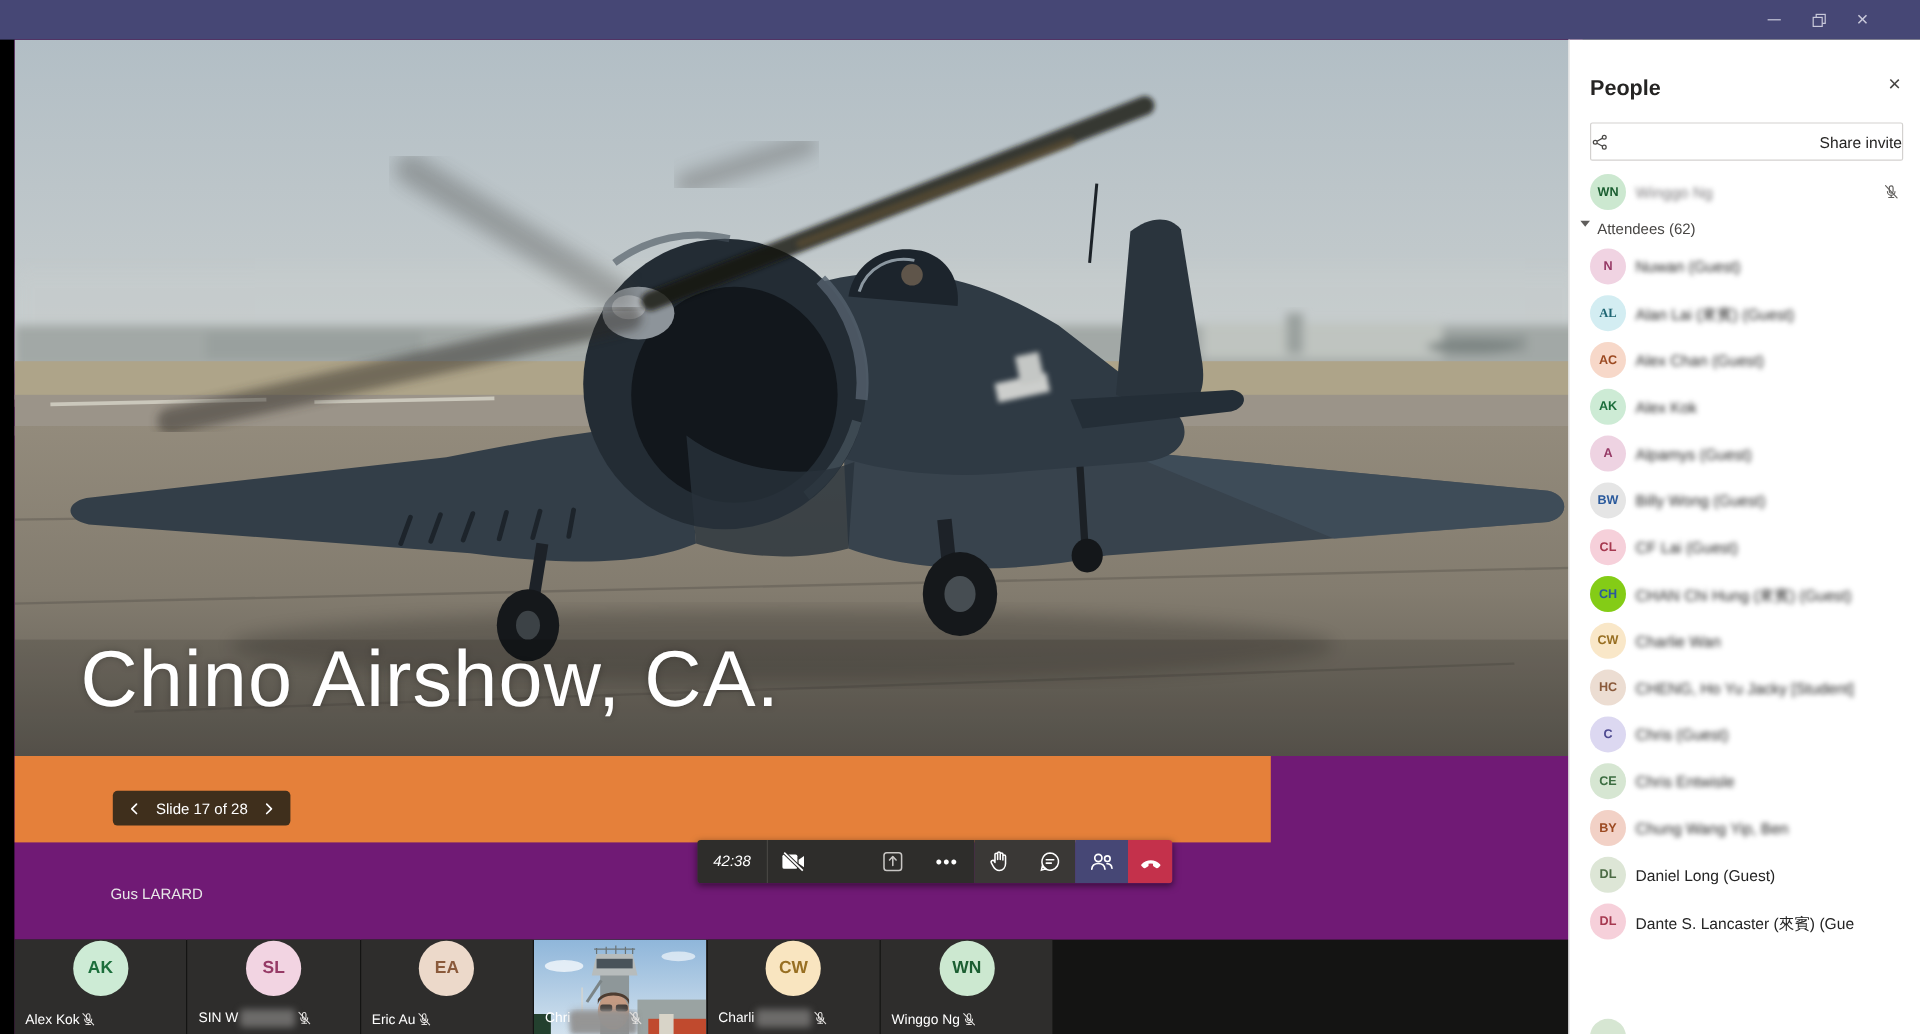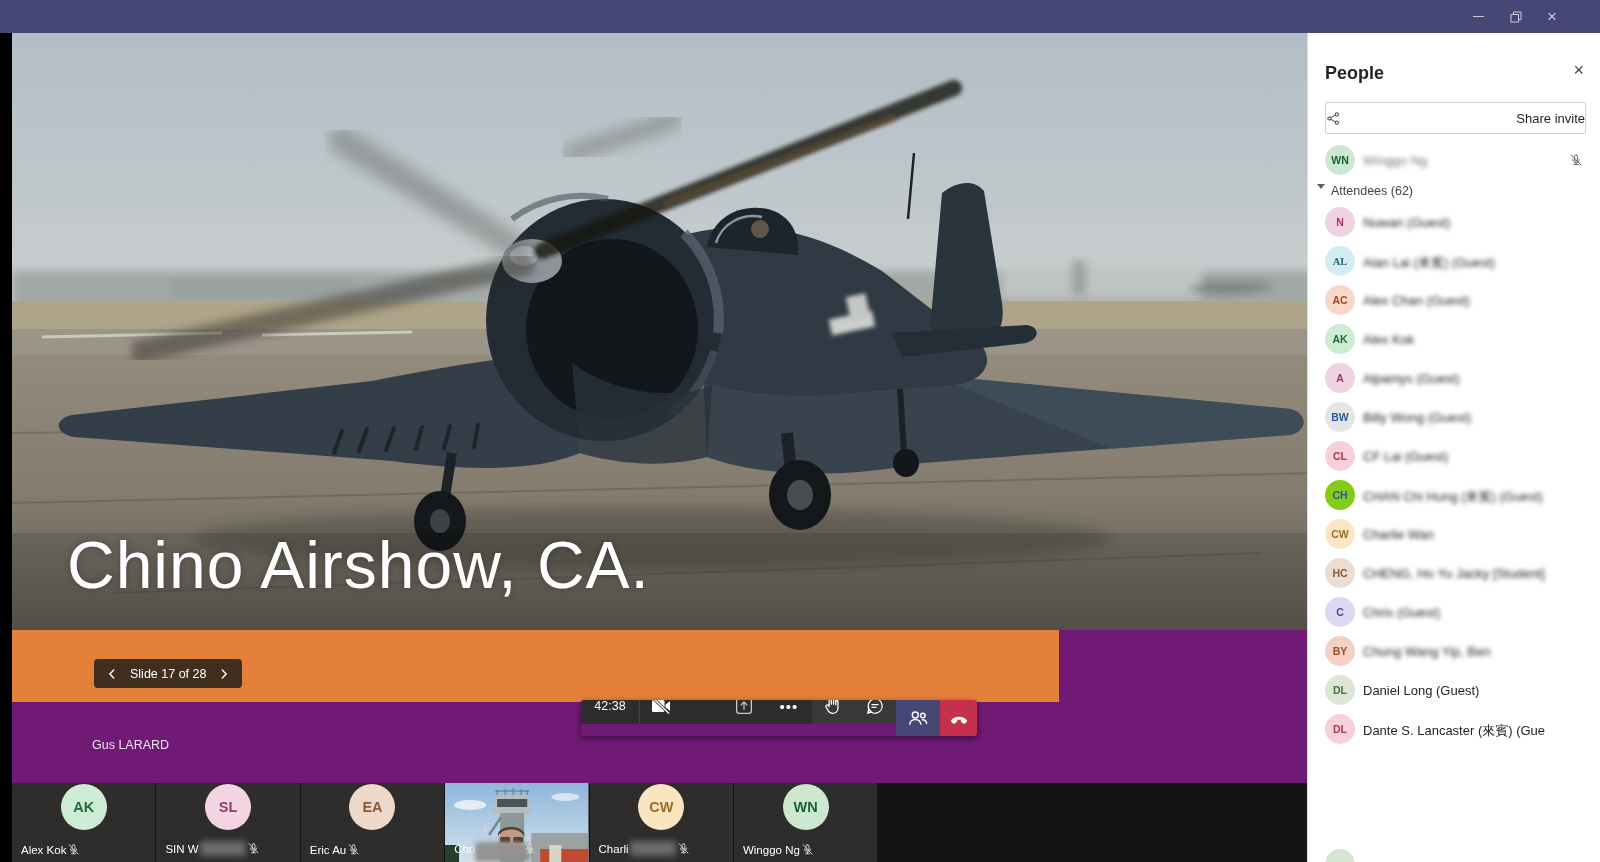--- a/index.html
+++ b/index.html
@@ -14,21 +14,21 @@
   #stage{left:12px;top:33px;width:1307px;height:829px;background:#701a75;overflow:hidden;}
   #photo{position:absolute;left:0;top:0;width:1307px;height:597px;}
   #slide-title{position:absolute;left:55px;top:494px;color:#fff;font-size:66px;font-weight:300;letter-spacing:1px;text-shadow:0 0 6px rgba(0,0,0,.25);}
   #orange-band{position:absolute;left:0;top:597px;width:1047px;height:72px;background:#e5803a;}
   #slide-nav{position:absolute;left:82px;top:626px;height:29px;background:#3f2f1c;border-radius:4px;display:flex;align-items:center;padding:0 10px;gap:10px;color:#fff;}
   #slide-nav .chev{width:16px;height:16px;display:flex;align-items:center;justify-content:center;cursor:pointer;}
   #slide-nav .lbl{font-size:12.5px;white-space:nowrap;text-align:center;}
   #presenter-label{position:absolute;left:80px;top:705px;color:#e8e8e8;font-size:12.5px;}
   
   #ctrlbar{position:absolute;left:569px;top:667px;height:36px;display:flex;border-radius:3px;overflow:hidden;box-shadow:0 2px 6px rgba(0,0,0,.5);}
-  .cb-sec{display:flex;align-items:flex-end;height:24px;background:#2e2d2b;}
+  .cb-sec{display:flex;align-items:flex-start;height:36px;background:#2e2d2b;font-style:italic;}
   .cb-cell{display:flex;align-items:center;justify-content:center;height:36px;cursor:pointer;}
   #cb-timer{width:58px;color:#fff;font-size:12.5px;justify-content:center;cursor:default;}
   .cb-div{width:1px;height:36px;background:#474542;}
   .cb-light{background:#3a3836;}
   #cb-people{background:#464775;width:44px;}
   #cb-hangup{background:#c4314b;width:37px;}
   
   #strip{position:absolute;left:0;top:750px;width:1307px;height:79px;background:#141413;display:flex;}
   #overflow-zone{width:296px;height:79px;position:relative;flex:0 0 auto;}
   #overflow-badge{position:absolute;left:220px;top:10px;width:46px;height:46px;border-radius:50%;background:#6264a7;color:#fff;font-size:13px;font-weight:bold;display:flex;align-items:center;justify-content:center;cursor:pointer;}
@@ -523,20 +523,26 @@
     <div class="att-name blurred">CHENG, Ho Yu Jacky [Student]</div>
   </div>
 
   <div class="att-row">
     <div class="att-avatar" style="background: rgb(220, 216, 241); color: rgb(79, 75, 145);">
           <span>C</span>
         </div>
     <div class="att-name blurred">Chris (Guest)</div>
   </div>
 
+  <div class="att-row">
+    <div class="att-avatar" style="background: rgb(214, 230, 210); color: rgb(61, 110, 66);">
+          <span>CE</span>
+        </div>
+    <div class="att-name blurred">Chris Entwisle</div>
+  </div>
 
   <div class="att-row">
     <div class="att-avatar" style="background: rgb(242, 209, 198); color: rgb(156, 74, 34);">
           <span>BY</span>
         </div>
     <div class="att-name blurred">Chung Wang Yip, Ben</div>
   </div>
 
   <div class="att-row">
     <div class="att-avatar" style="background: rgb(221, 230, 214); color: rgb(76, 107, 69);">

